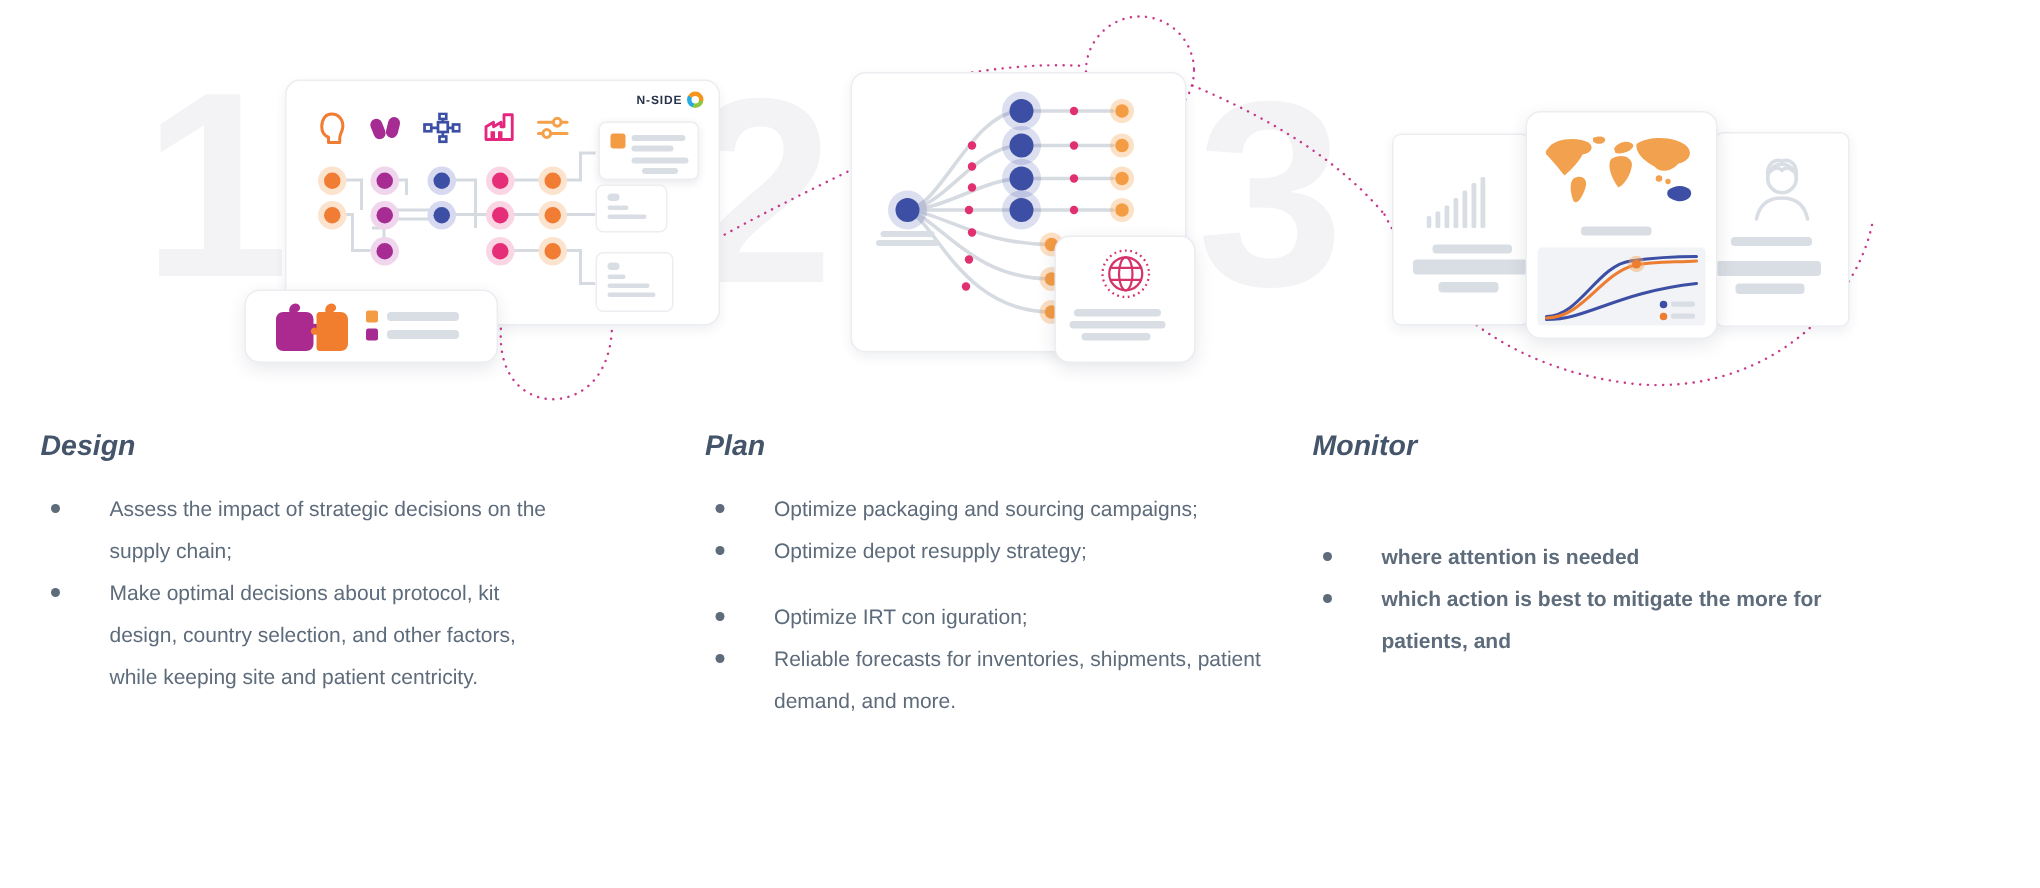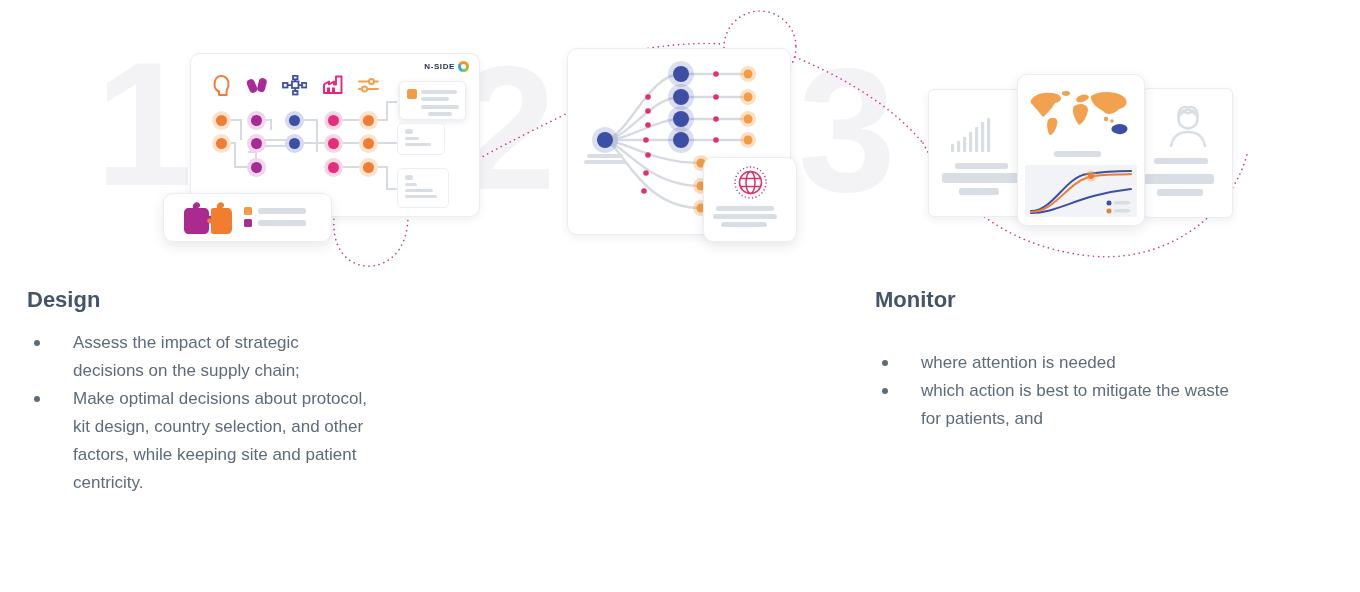--- a/index.html
+++ b/index.html
@@ -23,33 +23,33 @@
   .logo{position:absolute;right:10px;top:7px;display:flex;align-items:center;gap:3px;}
   .logo-text{font-size:8px;font-weight:700;letter-spacing:.6px;color:#28324A;padding-left:15px;}
   .logo-mark{width:11px;height:11px;border-radius:50%;display:inline-flex;align-items:center;
     justify-content:center;background:conic-gradient(#F7941D 0 100deg,#8DC63F 100deg 200deg,#29ABE2 200deg 300deg,#F7941D 300deg);}
   .logo-hole{width:5px;height:5px;background:#fff;border-radius:50%;}
   .minicard{position:absolute;background:#fff;border:1px solid #EDEEF2;border-radius:5px;}
   .minicard.raised{box-shadow:0 2px 6px rgba(30,40,70,.10);}
   .chartbox{position:absolute;background:#F1F3F6;border-radius:3px;}
   .cols{position:absolute;left:0;top:287px;width:1360px;}
   .col{position:absolute;top:0;}
-  .col h2{margin:0 0 16px 0;font-size:22px;font-weight:700;color:var(--heading-text,#44546A);}
+  .col h2{margin:0 0 16px 0;font-size:19px;font-weight:700;color:var(--heading-text,#44546A);font-style:italic;}
   .col p.intro{margin:0;font-size:17.5px;line-height:28px;color:var(--body-text,#5D6B7B);max-width:338px;}
   .col p.intro:empty{display:none;}
-  ul.bullets{list-style:none;margin:0;padding:0;font-size:17px;line-height:28px;
+  ul.bullets{list-style:none;margin:0;padding:0;font-size:14px;line-height:28px;
     color:var(--body-text,#5D6B7B);}
   ul.bullets li{position:relative;padding-left:46px;}
   ul.bullets li::before{content:"";position:absolute;left:7px;top:11px;width:6px;height:6px;
     border-radius:50%;background:currentColor;}
   ul.w300 li{max-width:300px;}
   ul.w320 li{max-width:325px;}
   ul.w310 li{max-width:312px;}
   ul.plan li:nth-child(3){margin-top:16px;}
-  ul.monitor{margin-top:36px;}
+  ul.monitor{margin-top:48px;font-weight:bold;}
 </style>
 </head>
 <body>
 
 <div class="canvas">
   <div class="band">
 
     <div class="bignum" style="left:95px;top:36px">1</div>
     <div class="bignum" style="left:458px;top:40px">2</div>
     <div class="bignum" style="left:798px;top:42px">3</div>
@@ -315,22 +315,29 @@
 
   <div class="cols">
     <section class="col" style="left:27px;width:378px">
       <h2>Design</h2>
       <ul class="bullets w300">
           <li>Assess the impact of strategic decisions on the supply chain;</li>
           <li>Make optimal decisions about protocol, kit design, country selection, and other factors, while keeping site and patient centricity.</li>
         </ul>
     </section>
     <section class="col" style="left:470px;width:400px">
+      <h2>Plan</h2>
+      <ul class="bullets w320 plan">
+          <li>Optimize packaging and sourcing campaigns;</li>
+          <li>Optimize depot resupply strategy;</li>
+          <li>Optimize IRT con iguration;</li>
+          <li>Reliable forecasts for inventories, shipments, patient demand, and more.</li>
+        </ul>
     </section>
     <section class="col" style="left:875px;width:400px">
       <h2>Monitor</h2>
       <ul class="bullets w310 monitor">
           <li>where attention is needed</li>
-          <li>which action is best to mitigate the waste for patients, and</li>
+          <li>which action is best to mitigate the more for patients, and</li>
         </ul>
     </section>
   </div>
 </div>
 
 </body></html>

